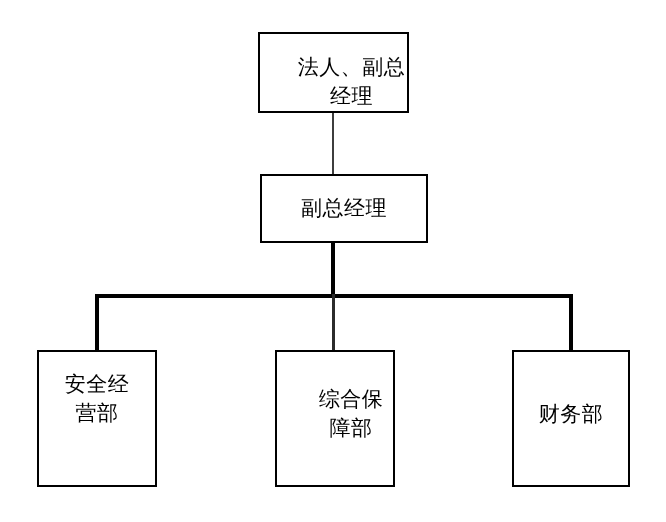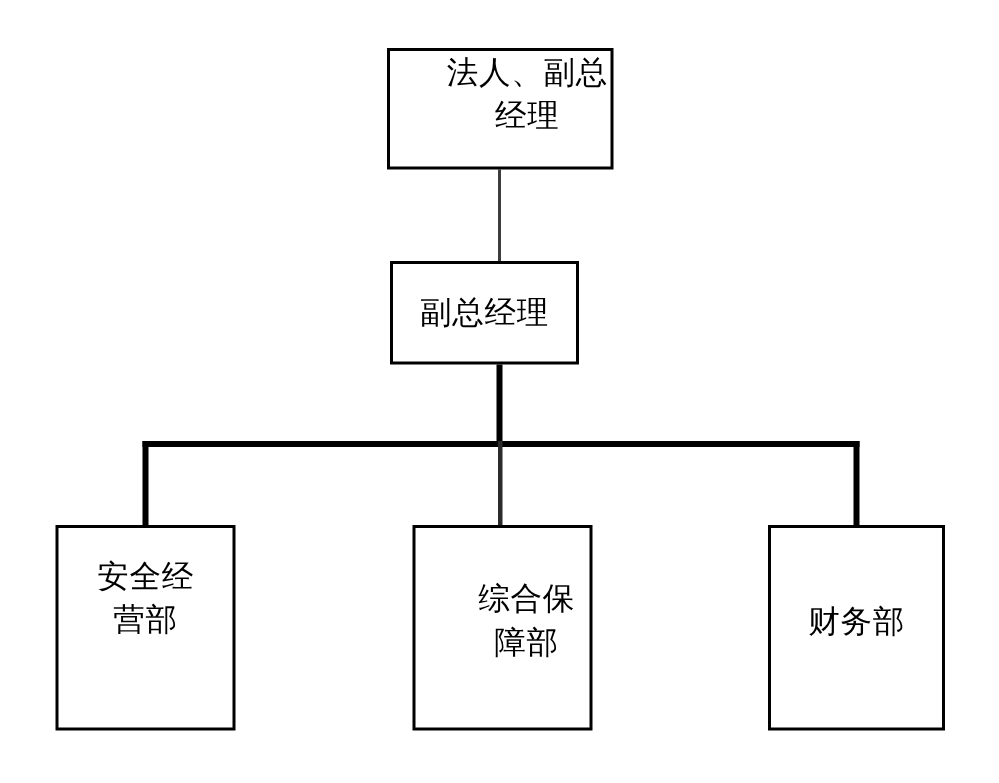--- a/index.html
+++ b/index.html
@@ -34,27 +34,27 @@
     letter-spacing: 0.5px;
     white-space: pre-line;
     font-family: "DejaVu Sans", "Liberation Sans", sans-serif;
   }
   
   #node-top {
     left: 258px;
     top: 32px;
     width: 151px;
     height: 81px;
-    align-items: flex-start;
+    align-items: flex-end;
     padding-left: 36px;
   }
   #node-deputy {
     left: 260px;
     top: 174px;
-    width: 126px;
+    width: 168px;
     height: 69px;
     align-items: center;
   }
   #node-dept-0 {
     left: 37px;
     top: 350px;
     width: 120px;
     height: 137px;
     align-items: flex-start;
     padding-top: 18px;

